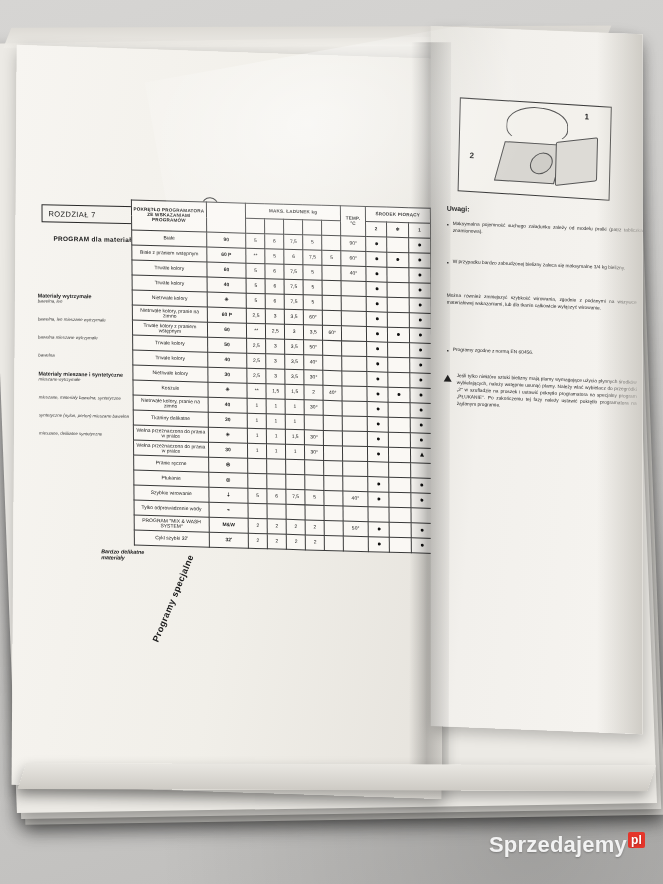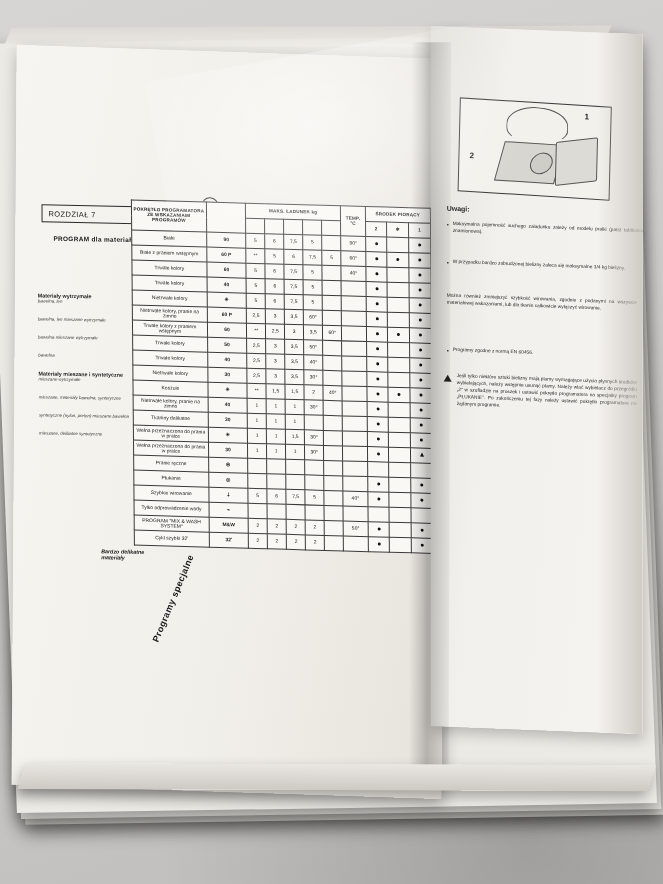--- a/index.html
+++ b/index.html
@@ -761,13 +761,16 @@
 
         <div class="fade-right"></div>
       </div>
     </div>
 
     <div class="gutter-shadow"></div>
     <div class="book-edge"></div>
     <div class="glare"></div>
   </div>
 
+  <div id="watermark">
+    <span>Sprzedajemy</span><span class="pl">pl</span>
+  </div>
 </div>
 
 </body></html>

